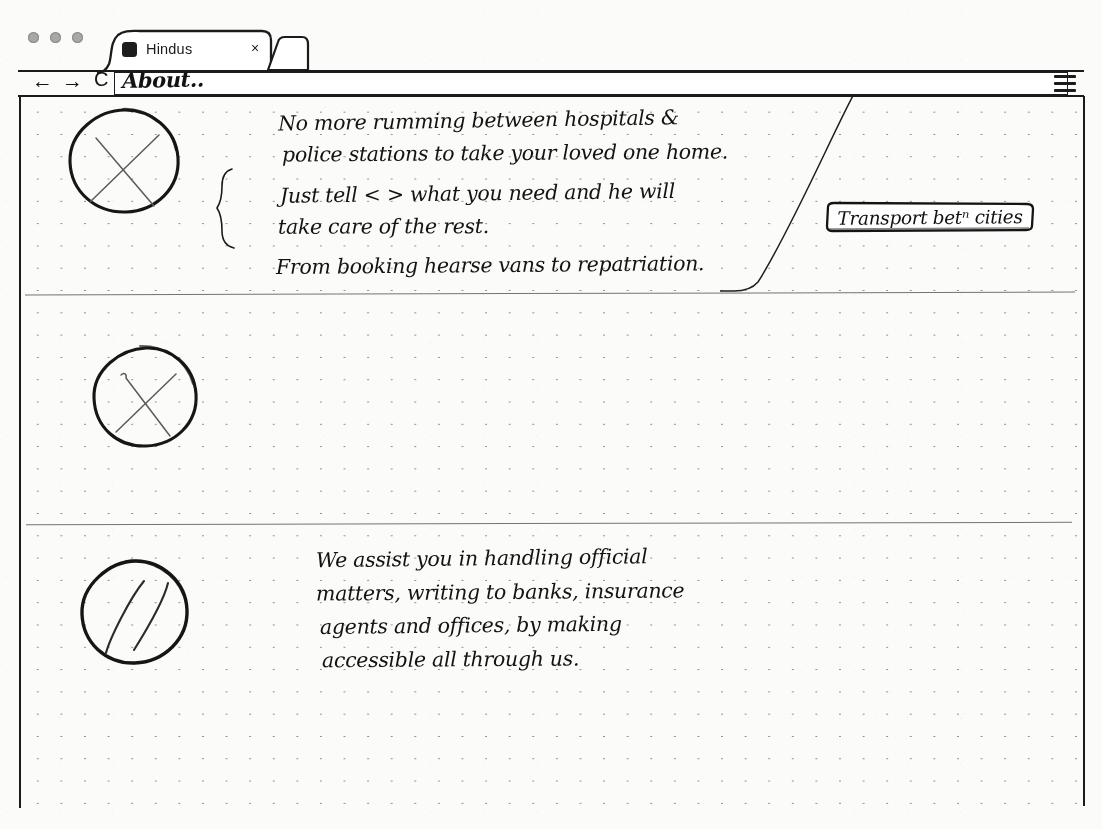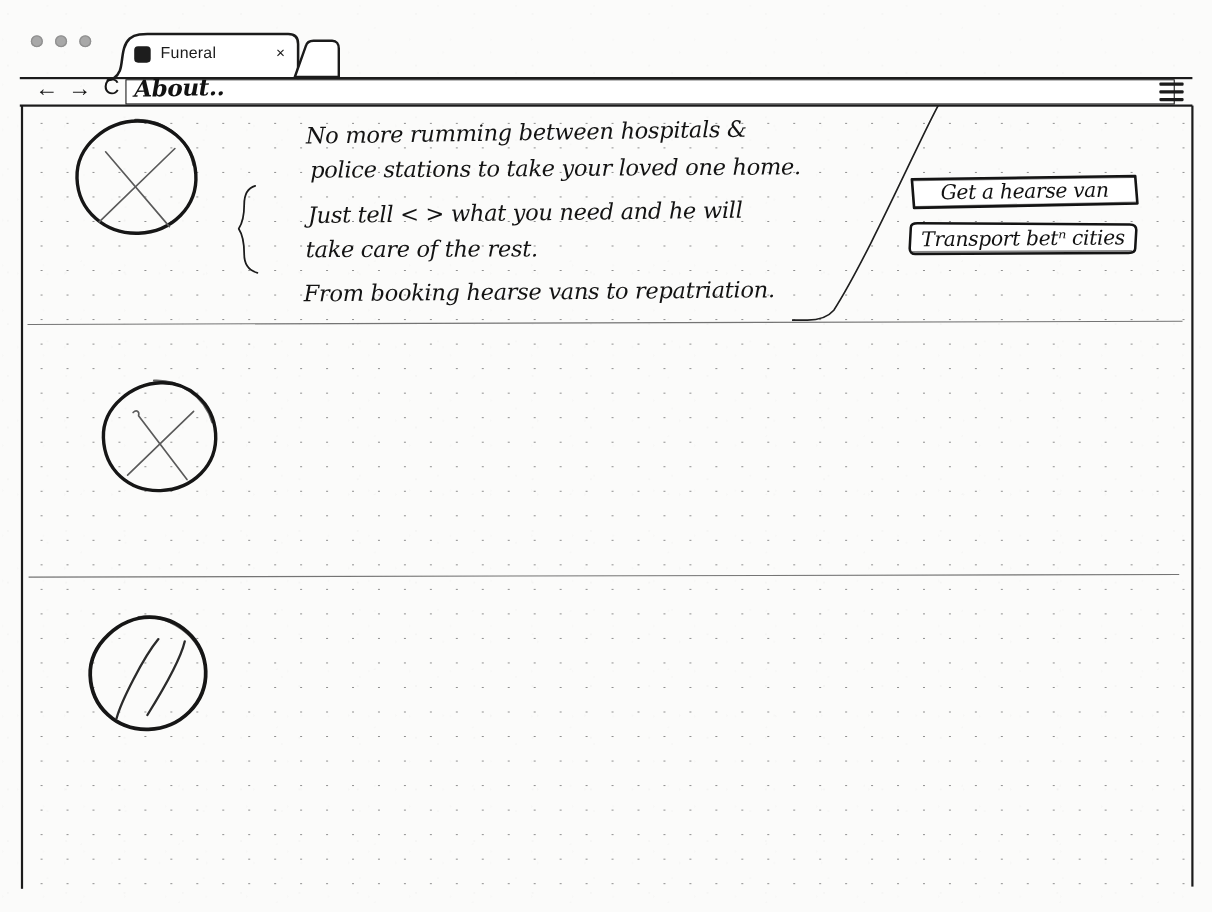--- a/index.html
+++ b/index.html
@@ -299,21 +299,21 @@
       <span class="dot"></span>
       <span class="dot"></span>
       <span class="dot"></span>
     </div>
 
     <div id="tab">
       <svg width="177" height="46" viewBox="0 0 177 46" fill="none">
         <path d="M2 45 C6 44 10 43 13 36 C16 28 14 14 22 7 C28 2 36 3 44 3 L166 3 C172 3 175 6 175 12 L175 45" stroke="#1b1b1b" stroke-width="2.3" stroke-linecap="round" fill="#ffffff"></path>
       </svg>
       <span class="tab-favicon"></span>
-      <span class="tab-label">Funeral</span>
+      <span class="tab-label">Hindus</span>
       <span class="tab-close">×</span>
     </div>
 
     <div id="newtab">
       <svg width="46" height="38" viewBox="0 0 46 38" fill="none">
         <path d="M2 36 L12 8 C13 4 16 3 19 3 L36 3 C40 3 42 6 42 10 L42 36 Z" stroke="#1b1b1b" stroke-width="2.2" stroke-linejoin="round" fill="#ffffff"></path>
       </svg>
     </div>
 
     <div class="tabstrip-line"></div>
@@ -357,28 +357,20 @@
     </svg>
 
     <div class="hw" id="b1">
       <span class="hw-line l1">No more rumming between hospitals &amp;</span>
       <span class="hw-line l2">police stations to take your loved one home.</span>
       <span class="hw-line l3">Just tell &lt;  &gt; what you need and he will</span>
       <span class="hw-line l4">take care of the rest.</span>
       <span class="hw-line l5">From booking hearse vans to repatriation.</span>
     </div>
 
-    <div class="sk-btn" id="btn-hearse">
-      <svg width="211" height="33" viewBox="0 0 211 33" fill="none">
-        <path d="M3 5 L206 2 L208 27 L5 31 Z" stroke="#141414" stroke-width="2.4" stroke-linejoin="round" fill="#ffffff"></path>
-        <path d="M4 6 L205 3" stroke="#141414" stroke-width="1.5" opacity=".55"></path>
-        <path d="M207 26 L6 30" stroke="#141414" stroke-width="1.6" opacity=".5"></path>
-      </svg>
-      <span class="sk-label">Get a hearse van</span>
-    </div>
 
     <div class="sk-btn" id="btn-transport">
       <svg width="212" height="32" viewBox="0 0 212 32" fill="none">
         <path d="M4 6 C4 3 6 2 10 2 L203 3 C207 3 209 5 209 8 L208 25 C208 28 206 29 202 29 L8 30 C5 30 3 28 3 25 Z" stroke="#141414" stroke-width="2.3" stroke-linejoin="round" fill="#ffffff"></path>
         <path d="M5 28 L205 27" stroke="#141414" stroke-width="1.6" opacity=".5"></path>
       </svg>
       <span class="sk-label">Transport betⁿ cities</span>
     </div>
 
 
@@ -399,15 +391,21 @@
 
     <div class="thumb" id="thumb-3">
       <svg width="118" height="110" viewBox="0 0 118 110" fill="none">
         <path d="M60 3 C85 3 110 23 111 52 C112 81 88 104 59 105 C30 106 7 85 6 56 C5 27 34 3 60 3 Z" stroke="#161616" stroke-width="3.4" stroke-linecap="round"></path>
         <path d="M50 3 C72 0 99 14 108 38" stroke="#161616" stroke-width="2.2" stroke-linecap="round" opacity=".6"></path>
         <path d="M30 95 C34 80 54 40 68 23" stroke="#2b2b2b" stroke-width="2.1" stroke-linecap="round"></path>
         <path d="M92 25 C88 42 68 76 58 92" stroke="#2b2b2b" stroke-width="2.1" stroke-linecap="round"></path>
       </svg>
     </div>
 
+    <div class="hw" id="b3">
+      <span class="hw-line l1">We assist you in handling official</span>
+      <span class="hw-line l2">matters, writing to banks, insurance</span>
+      <span class="hw-line l3">agents and offices, by making</span>
+      <span class="hw-line l4">accessible all through us.</span>
+    </div>
 
   </div>
 </div>
 
 </body></html>

